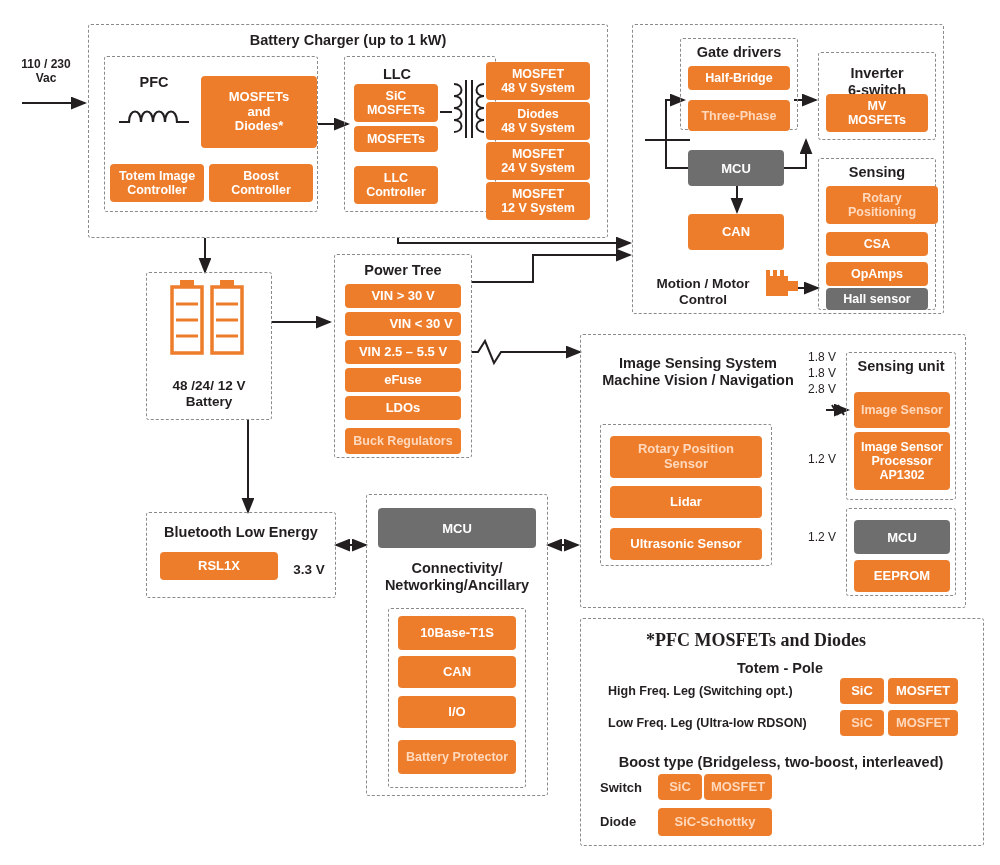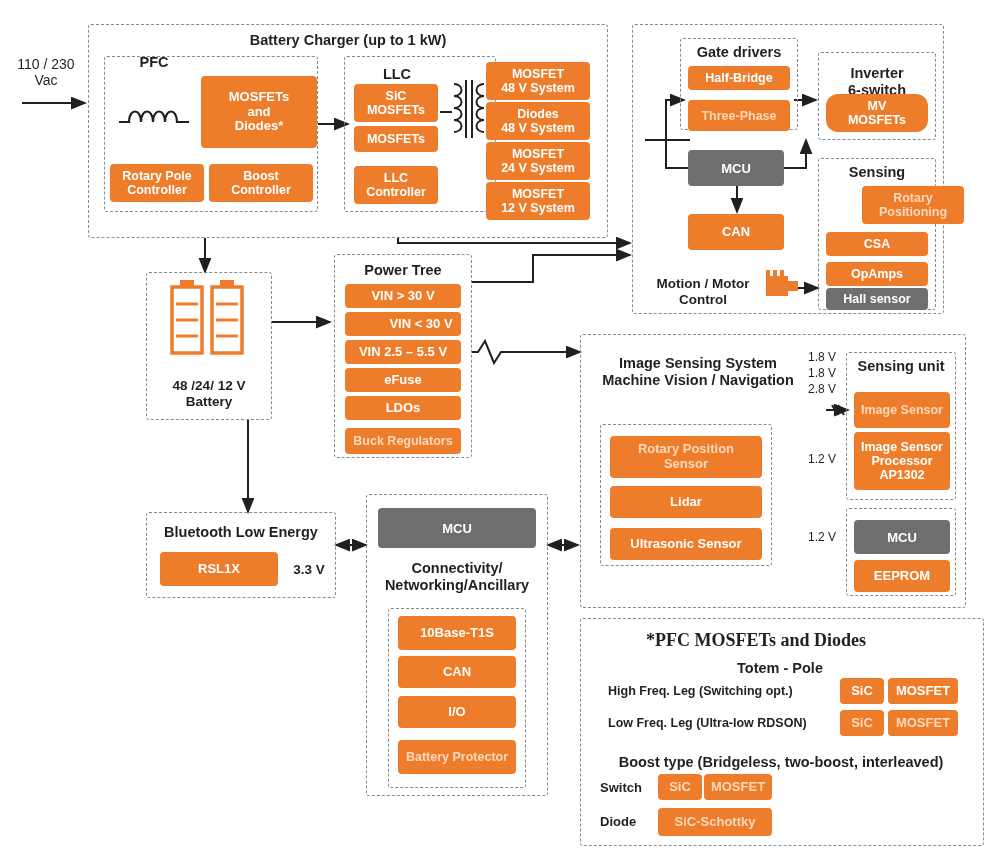--- a/index.html
+++ b/index.html
@@ -88,29 +88,29 @@
     <line x1="838" y1="405" x2="844" y2="415"></line>
 
     <line x1="772" y1="455" x2="790" y2="455" stroke="none"></line>
   </g>
 </svg>
 
 <div class="abs dash" style="left:88px;top:24px;width:520px;height:214px;"></div>
 <div class="abs lbl ttl" style="left:88px;top:30px;width:520px;height:20px;">Battery Charger (up to 1 kW)</div>
 
 <div class="abs dash" style="left:104px;top:56px;width:214px;height:156px;"></div>
-<div class="abs lbl ttl" style="left:104px;top:52px;width:100px;height:20px;">PFC</div>
+<div class="abs lbl ttl" style="left:104px;top:72px;width:100px;height:20px;">PFC</div>
 
 <svg class="abs" style="left:115px;top:96px;width:80px;height:36px;" viewBox="0 0 80 36">
   <path d="M4 26 L14 26 C14 12, 26 12, 26 26 C26 12, 38 12, 38 26 C38 12, 50 12, 50 26 C50 12, 62 12, 62 26 L74 26" stroke="#231f20" stroke-width="2.2" fill="none"></path>
 </svg>
 <div class="abs box" style="left:201px;top:76px;width:116px;height:72px;white-space:pre-line;">MOSFETs
 and
 Diodes*</div>
-<div class="abs box" style="left:110px;top:164px;width:94px;height:38px;white-space:pre-line;font-size:12.5px;">Rotary Pole
+<div class="abs box" style="left:110px;top:164px;width:94px;height:38px;white-space:pre-line;font-size:12.5px;">Totem Image
 Controller</div>
 <div class="abs box" style="left:209px;top:164px;width:104px;height:38px;white-space:pre-line;font-size:12.5px;">Boost
 Controller</div>
 
 <div class="abs dash" style="left:344px;top:56px;width:152px;height:156px;"></div>
 <div class="abs lbl ttl" style="left:352px;top:64px;width:90px;height:20px;">LLC</div>
 <div class="abs box" style="left:354px;top:84px;width:84px;height:38px;white-space:pre-line;font-size:12.5px;">SiC
 MOSFETs</div>
 <div class="abs box" style="left:354px;top:126px;width:84px;height:26px;font-size:12.5px;">MOSFETs</div>
 <div class="abs box" style="left:354px;top:166px;width:84px;height:38px;white-space:pre-line;font-size:12.5px;">LLC
@@ -125,21 +125,21 @@
 
 <div class="abs box" style="left:486px;top:62px;width:104px;height:38px;white-space:pre-line;font-size:12.5px;">MOSFET
 48 V System</div>
 <div class="abs box" style="left:486px;top:102px;width:104px;height:38px;white-space:pre-line;font-size:12.5px;">Diodes
 48 V System</div>
 <div class="abs box" style="left:486px;top:142px;width:104px;height:38px;white-space:pre-line;font-size:12.5px;">MOSFET
 24 V System</div>
 <div class="abs box" style="left:486px;top:182px;width:104px;height:38px;white-space:pre-line;font-size:12.5px;">MOSFET
 12 V System</div>
 
-<div class="abs lbl" style="left:8px;top:52px;width:76px;height:40px;white-space:pre-line;font-weight:400;font-size:14px;">110 / 230
+<div class="abs lbl" style="left:8px;top:52px;width:76px;height:40px;white-space:pre-line;font-weight:700;font-size:12px;">110 / 230
 Vac</div>
 
 <div class="abs dash" style="left:146px;top:272px;width:126px;height:148px;"></div>
 <svg class="abs" style="left:158px;top:278px;width:100px;height:82px;" viewBox="0 0 100 82">
   <rect x="22" y="2" width="14" height="7" fill="#ee7d2b"></rect>
   <rect x="14" y="9" width="30" height="66" stroke="#ee7d2b" stroke-width="3.5" fill="none"></rect>
   <line x1="18" y1="26" x2="40" y2="26" stroke="#ee7d2b" stroke-width="3"></line>
   <line x1="18" y1="42" x2="40" y2="42" stroke="#ee7d2b" stroke-width="3"></line>
   <line x1="18" y1="58" x2="40" y2="58" stroke="#ee7d2b" stroke-width="3"></line>
   <rect x="62" y="2" width="14" height="7" fill="#ee7d2b"></rect>
@@ -172,37 +172,37 @@
 </svg>
 
 <div class="abs dash" style="left:680px;top:38px;width:118px;height:92px;"></div>
 <div class="abs lbl ttl" style="left:680px;top:42px;width:118px;height:20px;">Gate drivers</div>
 <div class="abs box" style="left:688px;top:66px;width:102px;height:24px;font-size:12.5px;">Half-Bridge</div>
 <div class="abs box light" style="left:688px;top:100px;width:102px;height:31px;font-size:12.5px;">Three-Phase</div>
 
 <div class="abs dash" style="left:818px;top:52px;width:118px;height:88px;"></div>
 <div class="abs lbl ttl" style="left:818px;top:56px;width:118px;height:36px;white-space:pre-line;margin-top:8px;">Inverter
 6-switch</div>
-<div class="abs box" style="left:826px;top:94px;width:102px;height:38px;white-space:pre-line;font-size:12.5px;border-radius:12px;">MV
+<div class="abs box" style="left:826px;top:94px;width:102px;height:38px;white-space:pre-line;font-size:12.5px;">MV
 MOSFETs</div>
 
 <div class="abs gray" style="left:688px;top:150px;width:96px;height:36px;">MCU</div>
 <div class="abs box" style="left:688px;top:214px;width:96px;height:36px;">CAN</div>
 
 <div class="abs dash" style="left:818px;top:158px;width:118px;height:152px;"></div>
 <div class="abs lbl ttl" style="left:818px;top:162px;width:118px;height:20px;">Sensing</div>
-<div class="abs box light" style="left:826px;top:186px;width:102px;height:38px;white-space:pre-line;font-size:12.5px;margin-left:36px;">Rotary
+<div class="abs box light" style="left:826px;top:186px;width:112px;height:38px;white-space:pre-line;font-size:12.5px;">Rotary
 Positioning</div>
 <div class="abs box" style="left:826px;top:232px;width:102px;height:24px;font-size:12.5px;">CSA</div>
 <div class="abs box" style="left:826px;top:262px;width:102px;height:24px;font-size:12.5px;">OpAmps</div>
 <div class="abs gray" style="left:826px;top:288px;width:102px;height:22px;font-size:12.5px;">Hall sensor</div>
 
 <div class="abs dash" style="left:146px;top:512px;width:190px;height:86px;"></div>
 <div class="abs lbl ttl" style="left:146px;top:522px;width:190px;height:20px;">Bluetooth Low Energy</div>
-<div class="abs box" style="left:160px;top:552px;width:118px;height:34px;">RSL1X</div>
+<div class="abs box" style="left:160px;top:552px;width:118px;height:28px;">RSL1X</div>
 <div class="abs lbl" style="left:282px;top:560px;width:54px;height:20px;">3.3 V</div>
 
 <div class="abs dash" style="left:366px;top:494px;width:182px;height:302px;"></div>
 <div class="abs gray" style="left:378px;top:508px;width:158px;height:40px;">MCU</div>
 <div class="abs lbl ttl" style="left:370px;top:556px;width:174px;height:42px;white-space:pre-line;">Connectivity/
 Networking/Ancillary</div>
 <div class="abs dash" style="left:388px;top:608px;width:138px;height:180px;"></div>
 <div class="abs box" style="left:398px;top:616px;width:118px;height:34px;">10Base-T1S</div>
 <div class="abs box" style="left:398px;top:656px;width:118px;height:32px;">CAN</div>
 <div class="abs box" style="left:398px;top:696px;width:118px;height:32px;">I/O</div>

